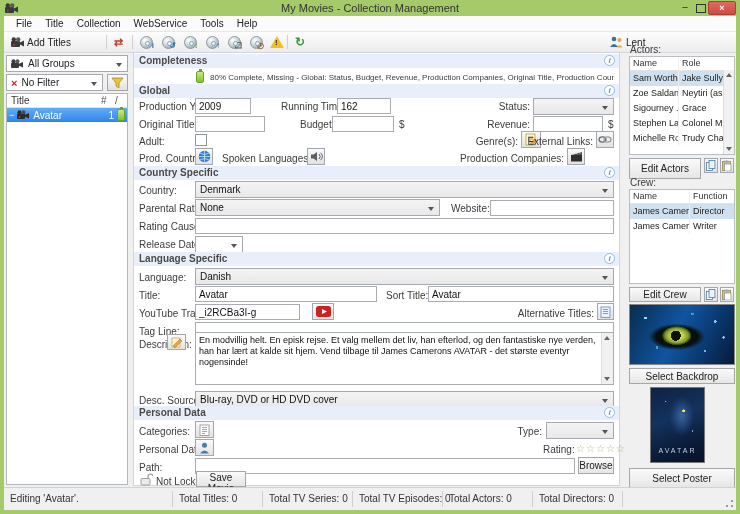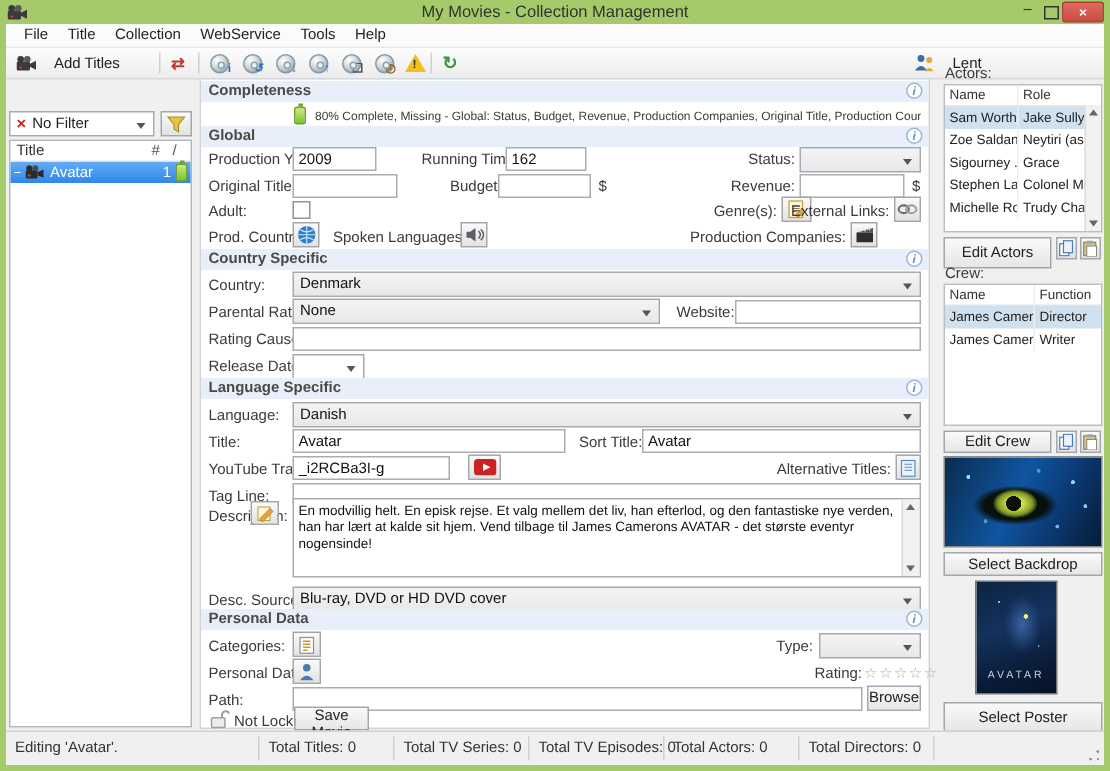--- a/index.html
+++ b/index.html
@@ -9,21 +9,21 @@
   .titlebar{position:absolute;left:0;top:0;width:740px;height:16px;}
   .title-text{position:absolute;left:0;top:2px;width:740px;text-align:center;font-size:11px;color:#333;}
   .winbtn{position:absolute;top:1px;font-size:11px;color:#333;text-align:center;line-height:13px;}
   .closebtn{position:absolute;top:1px;left:708px;width:28px;height:14px;background:linear-gradient(#e06a60,#c94d44);border:1px solid #b03d36;border-radius:2px;color:#fff;font-size:9px;font-weight:bold;text-align:center;line-height:13px;box-sizing:border-box;}
   .maxglyph{position:absolute;top:4px;left:696px;width:8px;height:7px;border:1px solid #333;}
   .contentbg{position:absolute;left:4px;top:16px;width:732px;height:493px;background:#f0f0f0;}
   .menubar{position:absolute;left:4px;top:16px;width:732px;height:16px;background:#fbfbfb;border-bottom:1px solid #e8e8e8;display:flex;align-items:center;padding-left:12px;box-sizing:border-box;gap:13px;}
   .menubar span{font-size:10px;color:#222;}
   .toolbar{position:absolute;left:4px;top:32px;width:732px;height:20px;background:linear-gradient(#fdfdfd,#ececec);border-bottom:1px solid #d8d8d8;}
   .tsep{position:absolute;top:3px;width:1px;height:14px;background:#cfcfcf;}
-  .tbtn{position:absolute;top:2px;height:16px;display:flex;align-items:center;gap:11px;font-size:10px;color:#222;padding:0 3px;}
+  .tbtn{position:absolute;top:2px;height:16px;display:flex;align-items:center;gap:2px;font-size:10px;color:#222;padding:0 3px;}
   .disc{width:13px;height:13px;border-radius:50%;background:radial-gradient(circle at 35% 30%,#ffffff,#d5dde2 40%,#9fb2bd 75%,#7e909b);border:1px solid #8a99a3;position:relative;box-sizing:border-box;}
   .disc::after{content:"";position:absolute;left:4px;top:4px;width:3px;height:3px;border-radius:50%;background:#eef3f5;border:1px solid #90a0aa;}
   .ov{position:absolute;font-size:8px;font-weight:bold;line-height:8px;right:-2px;bottom:-2px;}
   .warn{width:0;height:0;border-left:7px solid transparent;border-right:7px solid transparent;border-bottom:12px solid #f2c01c;position:relative;}
   .warn i{position:absolute;left:-2px;top:2px;font-style:normal;font-size:8px;font-weight:bold;color:#333;}
   
   .lbl{position:absolute;font-size:10px;color:#3b3b3b;white-space:nowrap;}
   .inp{position:absolute;box-sizing:border-box;border:1px solid #a9adb3;background:#fff;font-size:10px;color:#111;padding:1px 3px;height:16px;font-family:inherit;}
   input.inp{outline:none;}
   .combo{position:absolute;box-sizing:border-box;border:1px solid #a6aab0;background:linear-gradient(#f4f4f4,#e8e8e8);font-size:10px;color:#111;padding:2px 16px 0 4px;height:17px;white-space:nowrap;overflow:hidden;}
@@ -178,20 +178,30 @@
       <svg width="15" height="12">
           <circle cx="5" cy="3" r="2.3" fill="#3a6ea5"></circle>
           <path d="M1 11 q4 -6 8 0 z" fill="#3a6ea5"></path>
           <circle cx="10.5" cy="4" r="2" fill="#dfa93c"></circle>
           <path d="M7.5 11.5 q3 -4.5 6 0 z" fill="#dfa93c"></path>
         </svg>
       <span>Lent</span>
     </div>
   </div>
 
+  <div class="scombo" style="left:6px;top:55px;width:122px;">
+    <svg width="13" height="10">
+        <rect x="0" y="3.5" width="8" height="5.5" rx="1" fill="#3a3a3a"></rect>
+        <circle cx="2.5" cy="2.2" r="2" fill="#3a3a3a"></circle>
+        <circle cx="6.5" cy="2.2" r="2" fill="#5a5a5a"></circle>
+        <polygon points="8,4.8 12,3 12,8.5 8,6.8" fill="#3a3a3a"></polygon>
+      </svg>
+    <span>All Groups</span>
+      <span class="car"></span>
+  </div>
   <div class="scombo" style="left:6px;top:74px;width:97px;">
     <span style="color:#c22;font-weight:bold;font-size:11px;line-height:10px;">×</span>
     <span>No Filter</span>
       <span class="car"></span>
   </div>
   <div class="ibtn" style="left:107px;top:74px;width:21px;height:17px;">
     <svg width="13" height="12">
         <polygon points="1,1 12,1 8,6 8,11 5,9 5,6" fill="#e8c53d" stroke="#a98e2f" stroke-width="0.8"></polygon>
       </svg>
   </div>

